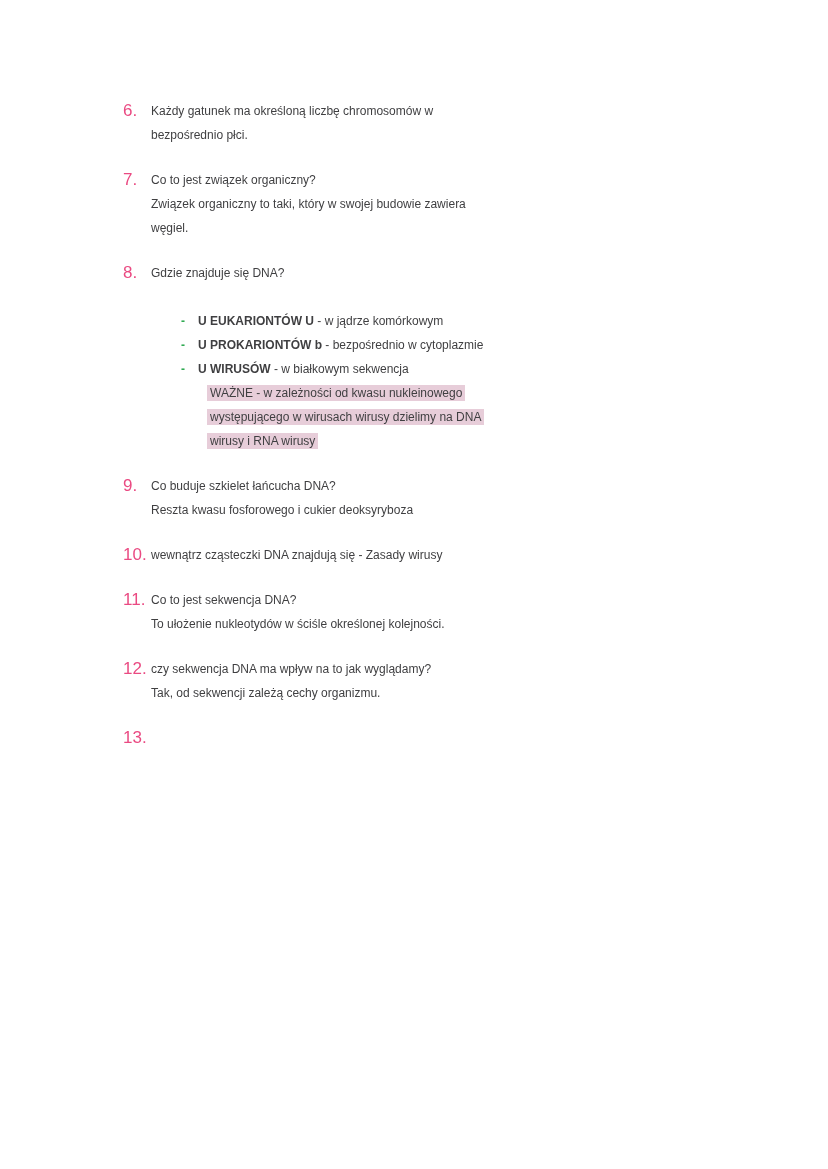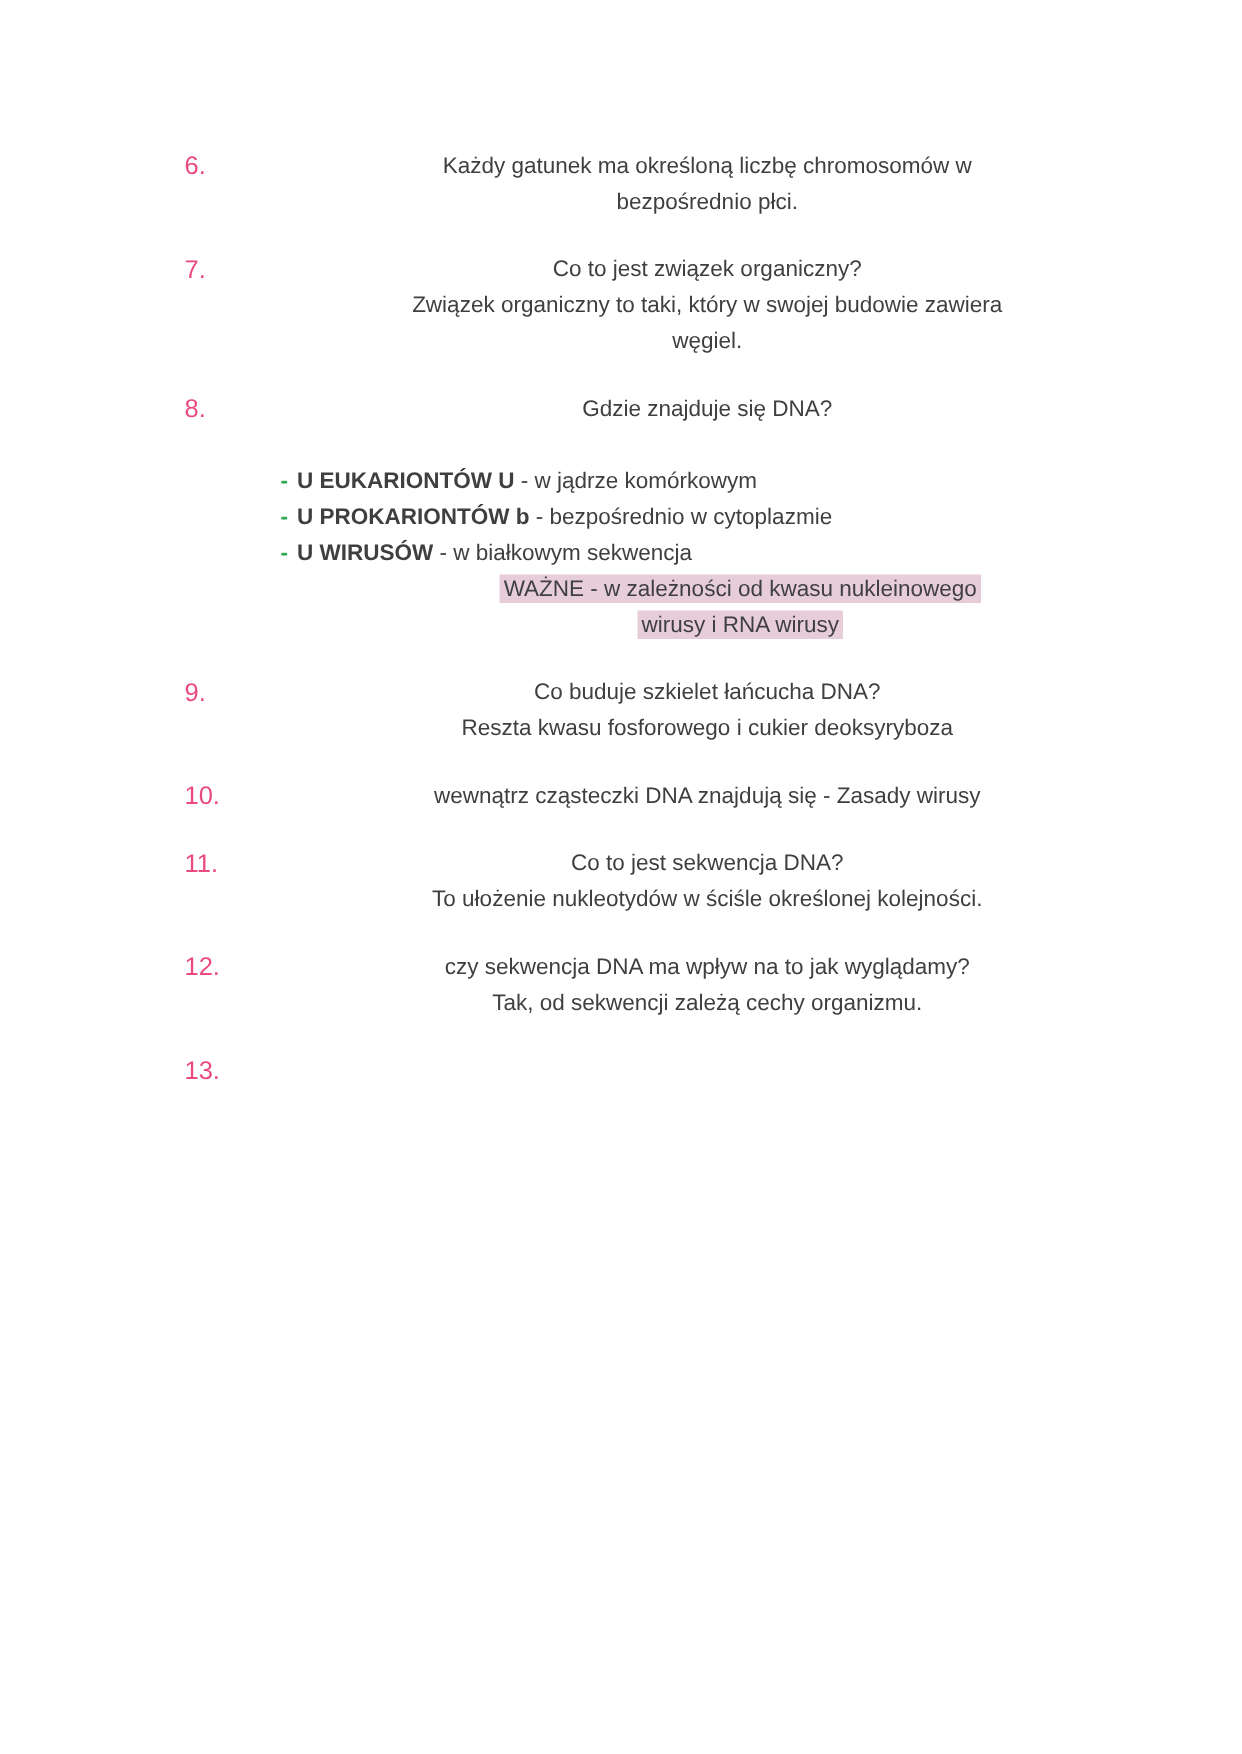--- a/index.html
+++ b/index.html
@@ -20,34 +20,34 @@
   .item { display: flex; margin-bottom: 21px; }
   .item.last { margin-top: 6px; }
   .num {
     flex: 0 0 28px; width: 28px;
     color: var(--number, #ea4a82);
     font-size: 17px; line-height: 24px;
   }
   .body {
     flex: 1;
     color: var(--text, #3f3f41);
-    font-size: 15px; line-height: 24px; text-align: center;
+    font-size: 12px; line-height: 24px;
   }
   .line { white-space: nowrap; }
   .spacer { height: 24px; }
   .bullets { margin-left: 30px; }
   .bullet { display: flex; }
   .dash {
     flex: 0 0 17px; width: 17px;
     color: var(--dash, #2faa52);
     font-weight: bold;
   }
   .b-bold { font-weight: bold; }
   .b-rest { }
-  .hl-block { margin-left: 47px; }
+  .hl-block { margin-left: 59px; }
   .hline { white-space: nowrap; }
   .hl {
     background: var(--highlight, #e7cdd9);
     padding: 1px 3px;
     margin-left: -3px;
   }
 </style>
 </head>
 <body>
 
@@ -85,20 +85,21 @@
             <span class="dash">-</span>
             <span class="line"><span class="b-bold">U PROKARIONTÓW b</span><span class="b-rest"> - bezpośrednio w cytoplazmie</span></span>
           </div>
           <div class="bullet">
             <span class="dash">-</span>
             <span class="line"><span class="b-bold">U WIRUSÓW</span><span class="b-rest">  - w białkowym sekwencja</span></span>
           </div>
         </div>
         <div class="hl-block">
           <div class="hline"><span class="hl">WAŻNE - w zależności od kwasu nukleinowego</span></div>
+          <div class="hline"><span class="hl">występującego w wirusach wirusy dzielimy na DNA</span></div>
           <div class="hline"><span class="hl">wirusy i RNA wirusy</span></div>
         </div>
       </div>
     </div>
 
     <div class="item">
       <div class="num">9.</div>
       <div class="body">
         <div class="line">Co buduje szkielet łańcucha DNA?</div>
         <div class="line">Reszta kwasu fosforowego i cukier deoksyryboza</div>

